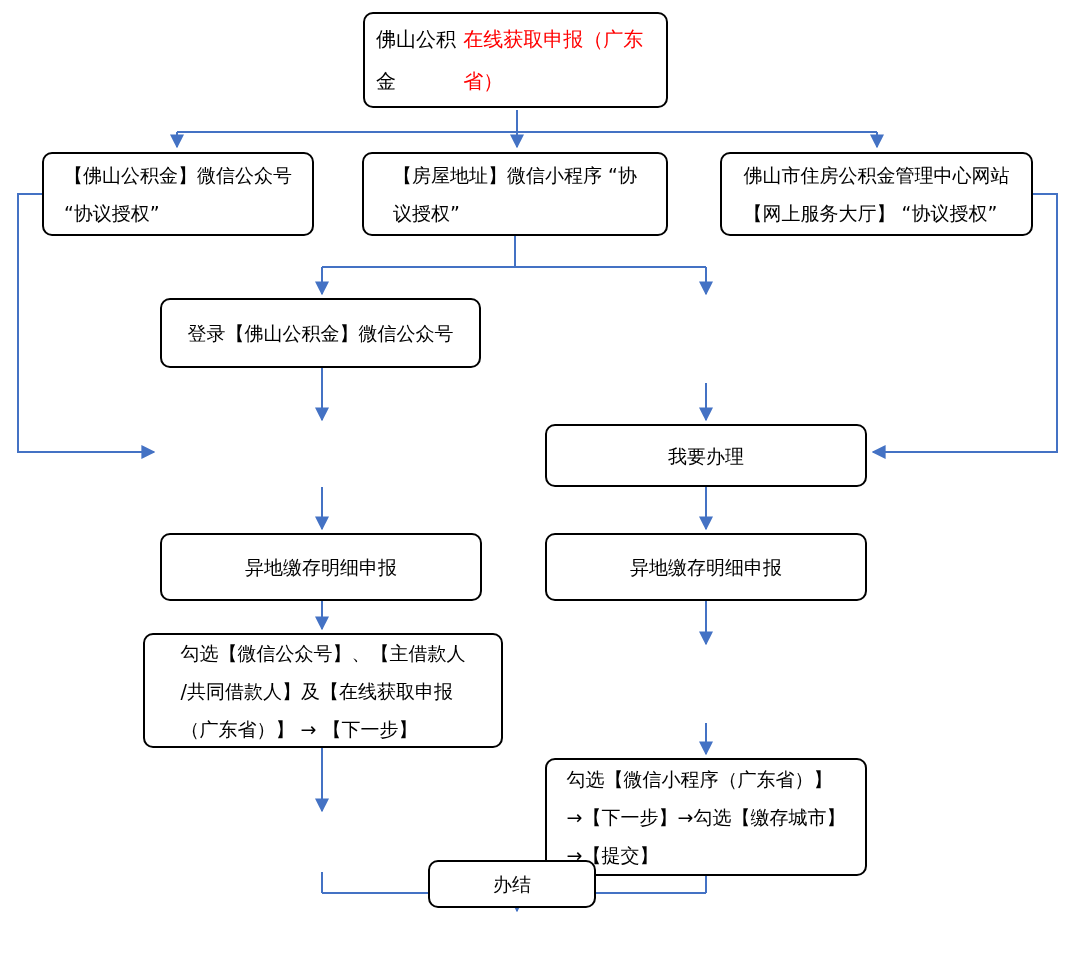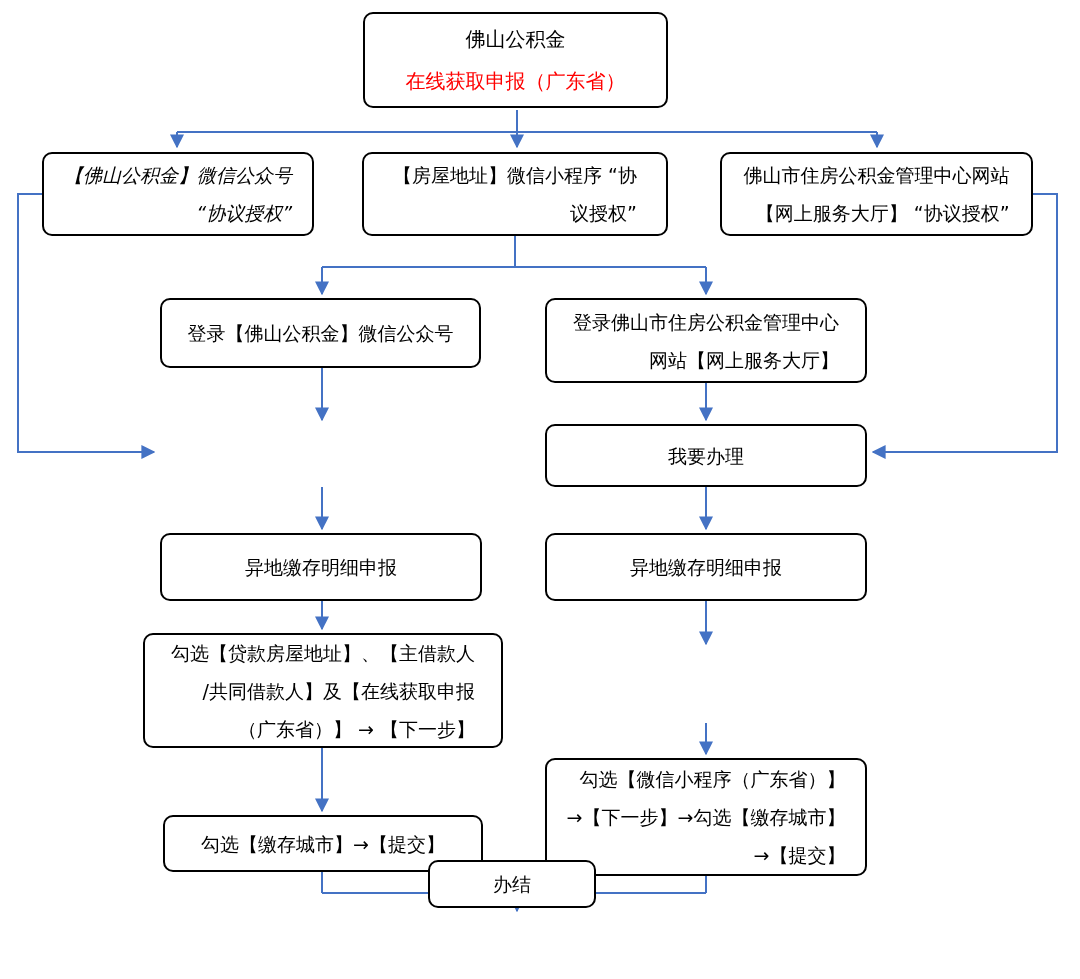--- a/index.html
+++ b/index.html
@@ -34,28 +34,27 @@
     stroke:none;
   }
   .node{
     position:absolute;
     box-sizing:border-box;
     border:2.5px solid var(--border);
     border-radius:10px;
     background:var(--background);
     color:var(--text);
     display:flex;
-    flex-direction:column;
     align-items:center;
     justify-content:center;
-    text-align:right;
+    text-align:left;
     font-size:19px;
     line-height:2.0;
     white-space:pre-line;
-    padding:0 4px;
+    padding:0 11px;
   }
   .node.title{font-size:20px;line-height:2.1;}
   .red-text{color:var(--accent-red);}
 </style>
 </head>
 <body>
 
 <div class="canvas">
 
   <svg class="connectors" viewBox="0 0 1080 979" xmlns="http://www.w3.org/2000/svg">
@@ -91,47 +90,44 @@
     <path d="M706,876 V893"></path>
     <path d="M322,893 H706"></path>
     <path d="M517,893 V911" marker-end="url(#arrow)"></path>
   </svg>
 
   <div class="node title" style="left:363px;top:12px;width:305px;height:96px;">
     <div>佛山公积金</div>
     <div class="red-text">在线获取申报（广东省）</div>
   </div>
 
-  <div class="node" style="left:42px;top:152px;width:272px;height:84px;font-style:italic;">【佛山公积金】微信公众号
+  <div class="node" style="left:42px;top:152px;width:272px;height:84px;">【佛山公积金】微信公众号
 “协议授权”</div>
 
   <div class="node" style="left:362px;top:152px;width:306px;height:84px;">【房屋地址】微信小程序 “协
 议授权”</div>
 
   <div class="node" style="left:720px;top:152px;width:313px;height:84px;">佛山市住房公积金管理中心网站
 【网上服务大厅】 “协议授权”</div>
 
   <div class="node" style="left:160px;top:298px;width:321px;height:70px;">登录【佛山公积金】微信公众号</div>
 
-  <div class="node" style="left:545px;top:298px;width:322px;height:85px;">登录佛山市住房公积金管理中心
-网站【网上服务大厅】</div>
 
 
   <div class="node" style="left:545px;top:424px;width:322px;height:63px;">我要办理</div>
 
   <div class="node" style="left:160px;top:533px;width:322px;height:68px;">异地缴存明细申报</div>
 
   <div class="node" style="left:545px;top:533px;width:322px;height:68px;">异地缴存明细申报</div>
 
-  <div class="node" style="left:143px;top:633px;width:360px;height:115px;">勾选【贷款房屋地址】、【主借款人
+  <div class="node" style="left:143px;top:633px;width:360px;height:115px;">勾选【微信公众号】、【主借款人
 /共同借款人】及【在线获取申报
 （广东省）】 → 【下一步】</div>
 
 
-  <div class="node" style="left:163px;top:815px;width:320px;height:57px;">勾选【缴存城市】→【提交】</div>
 
   <div class="node" style="left:545px;top:758px;width:322px;height:118px;">勾选【微信小程序（广东省）】
 →【下一步】→勾选【缴存城市】
 →【提交】</div>
 
   <div class="node" style="left:428px;top:860px;width:168px;height:48px;">办结</div>
 
 </div>
 
 </body></html>

